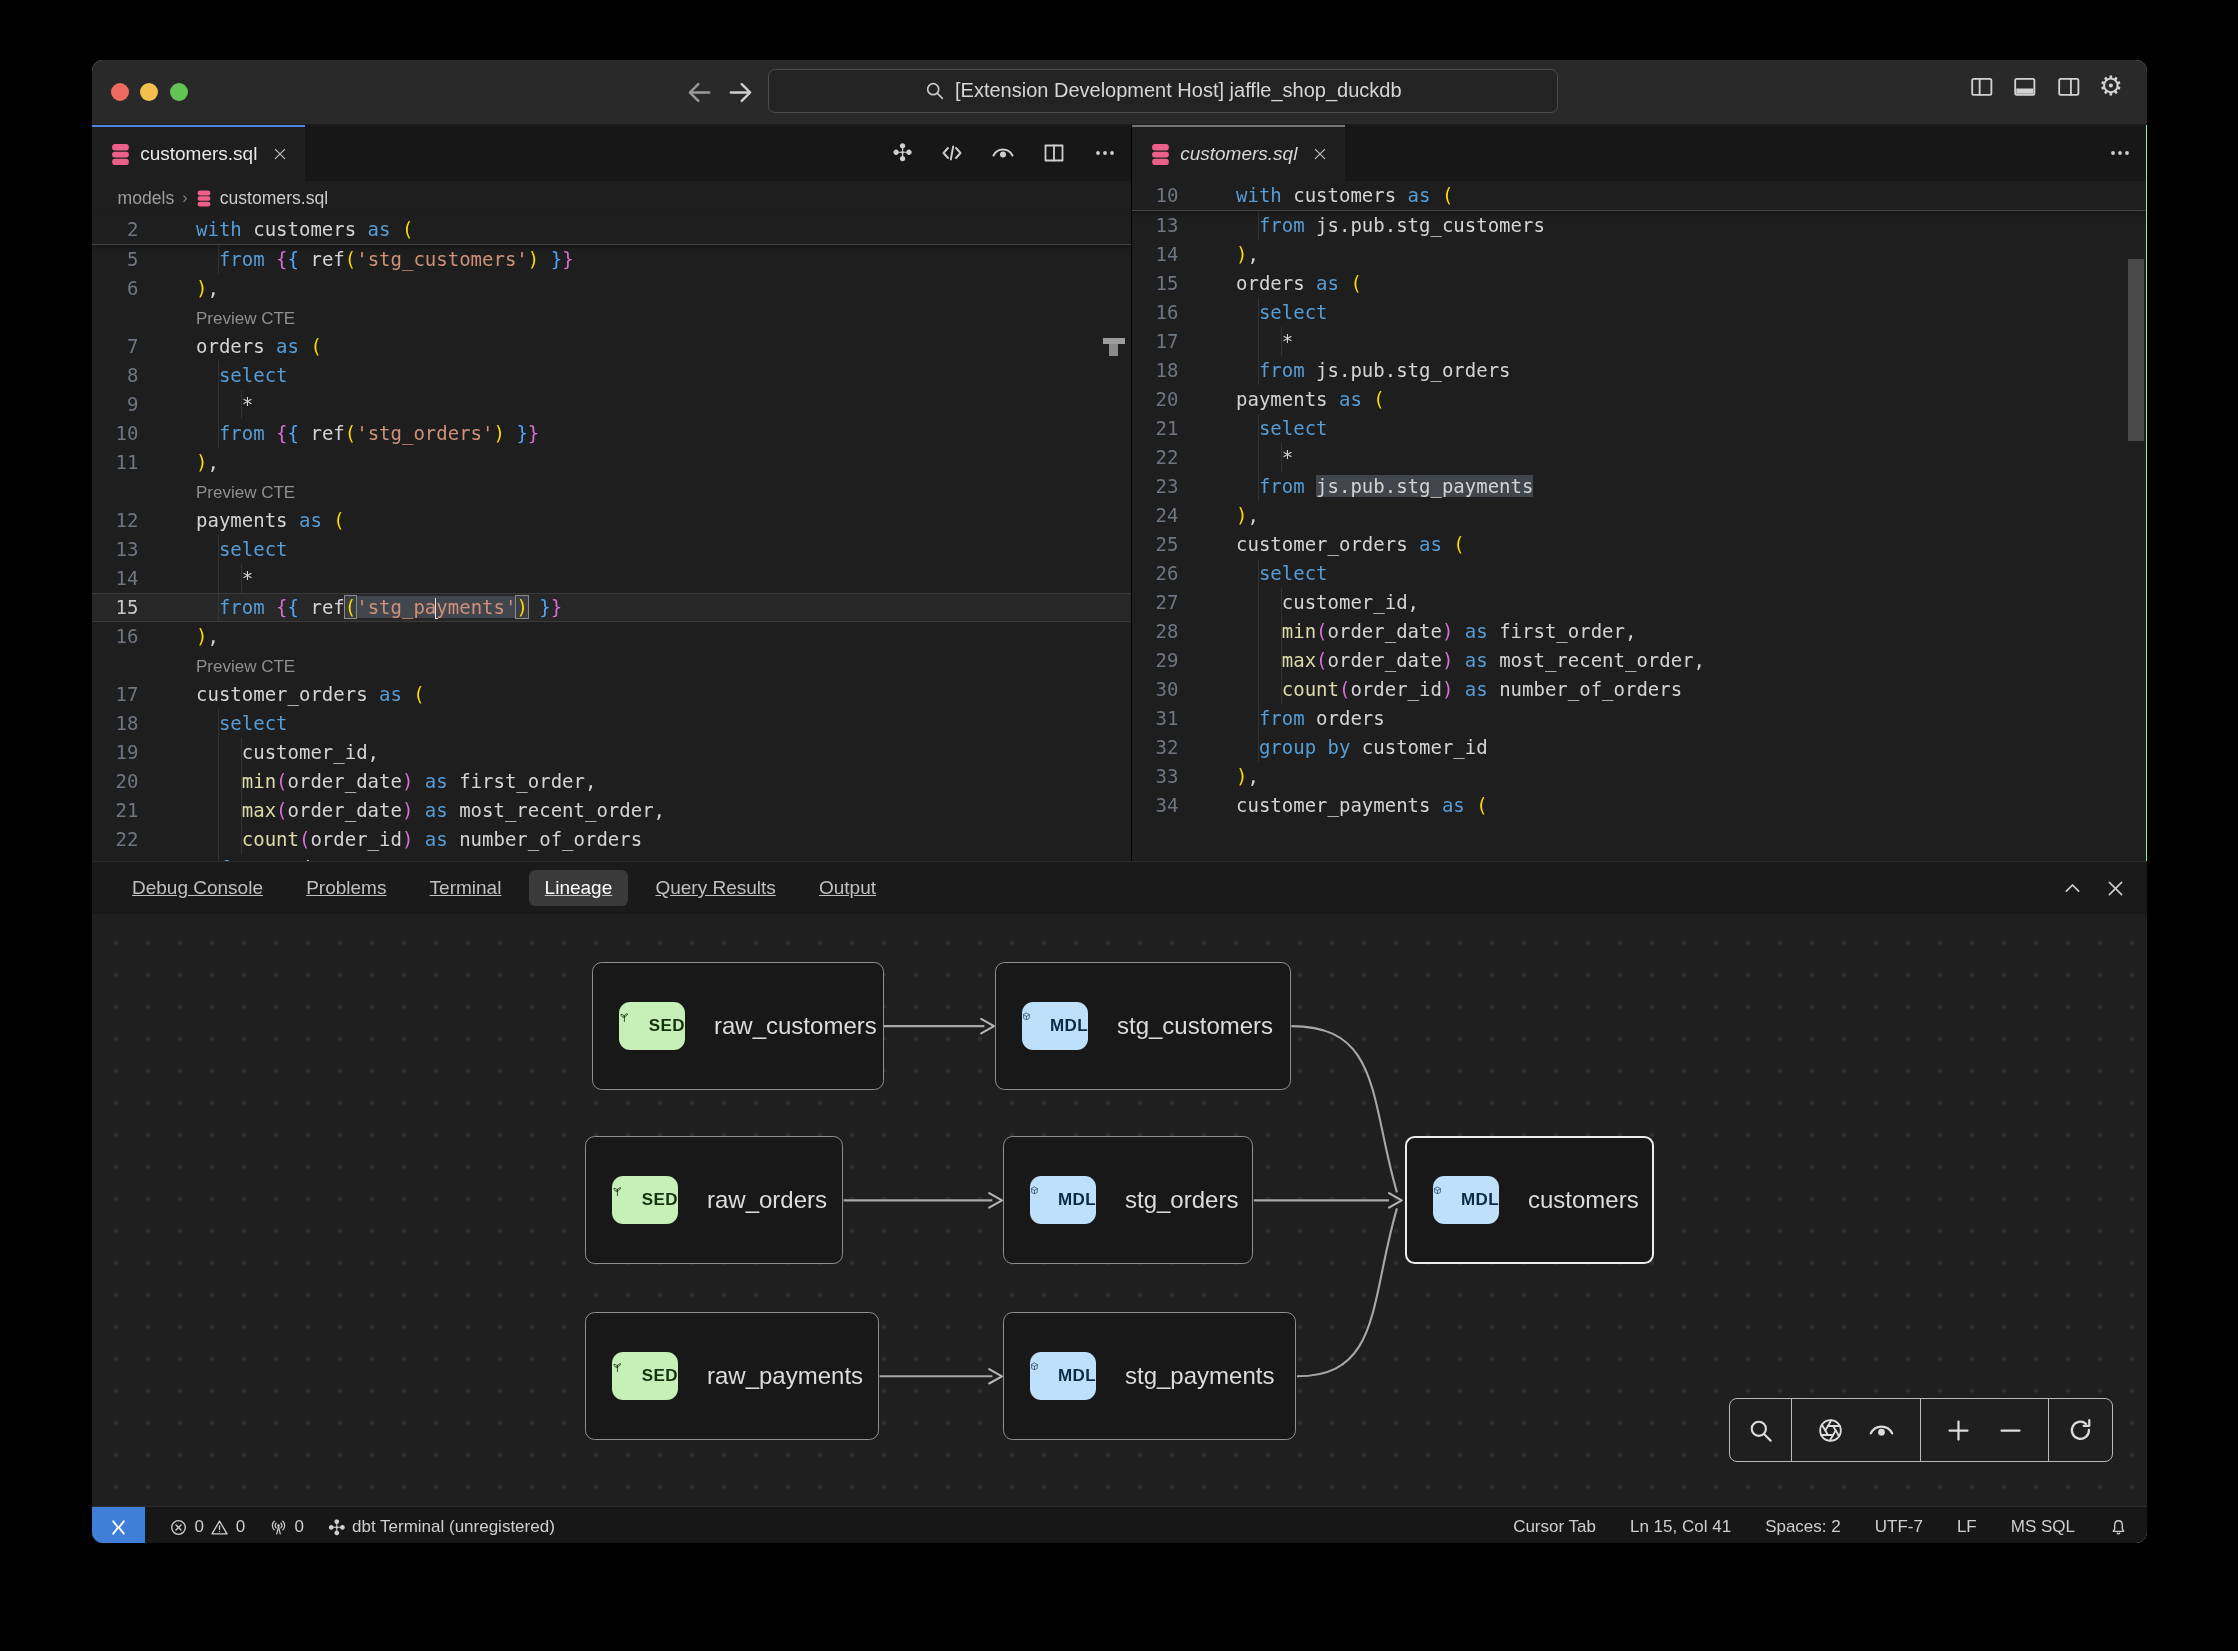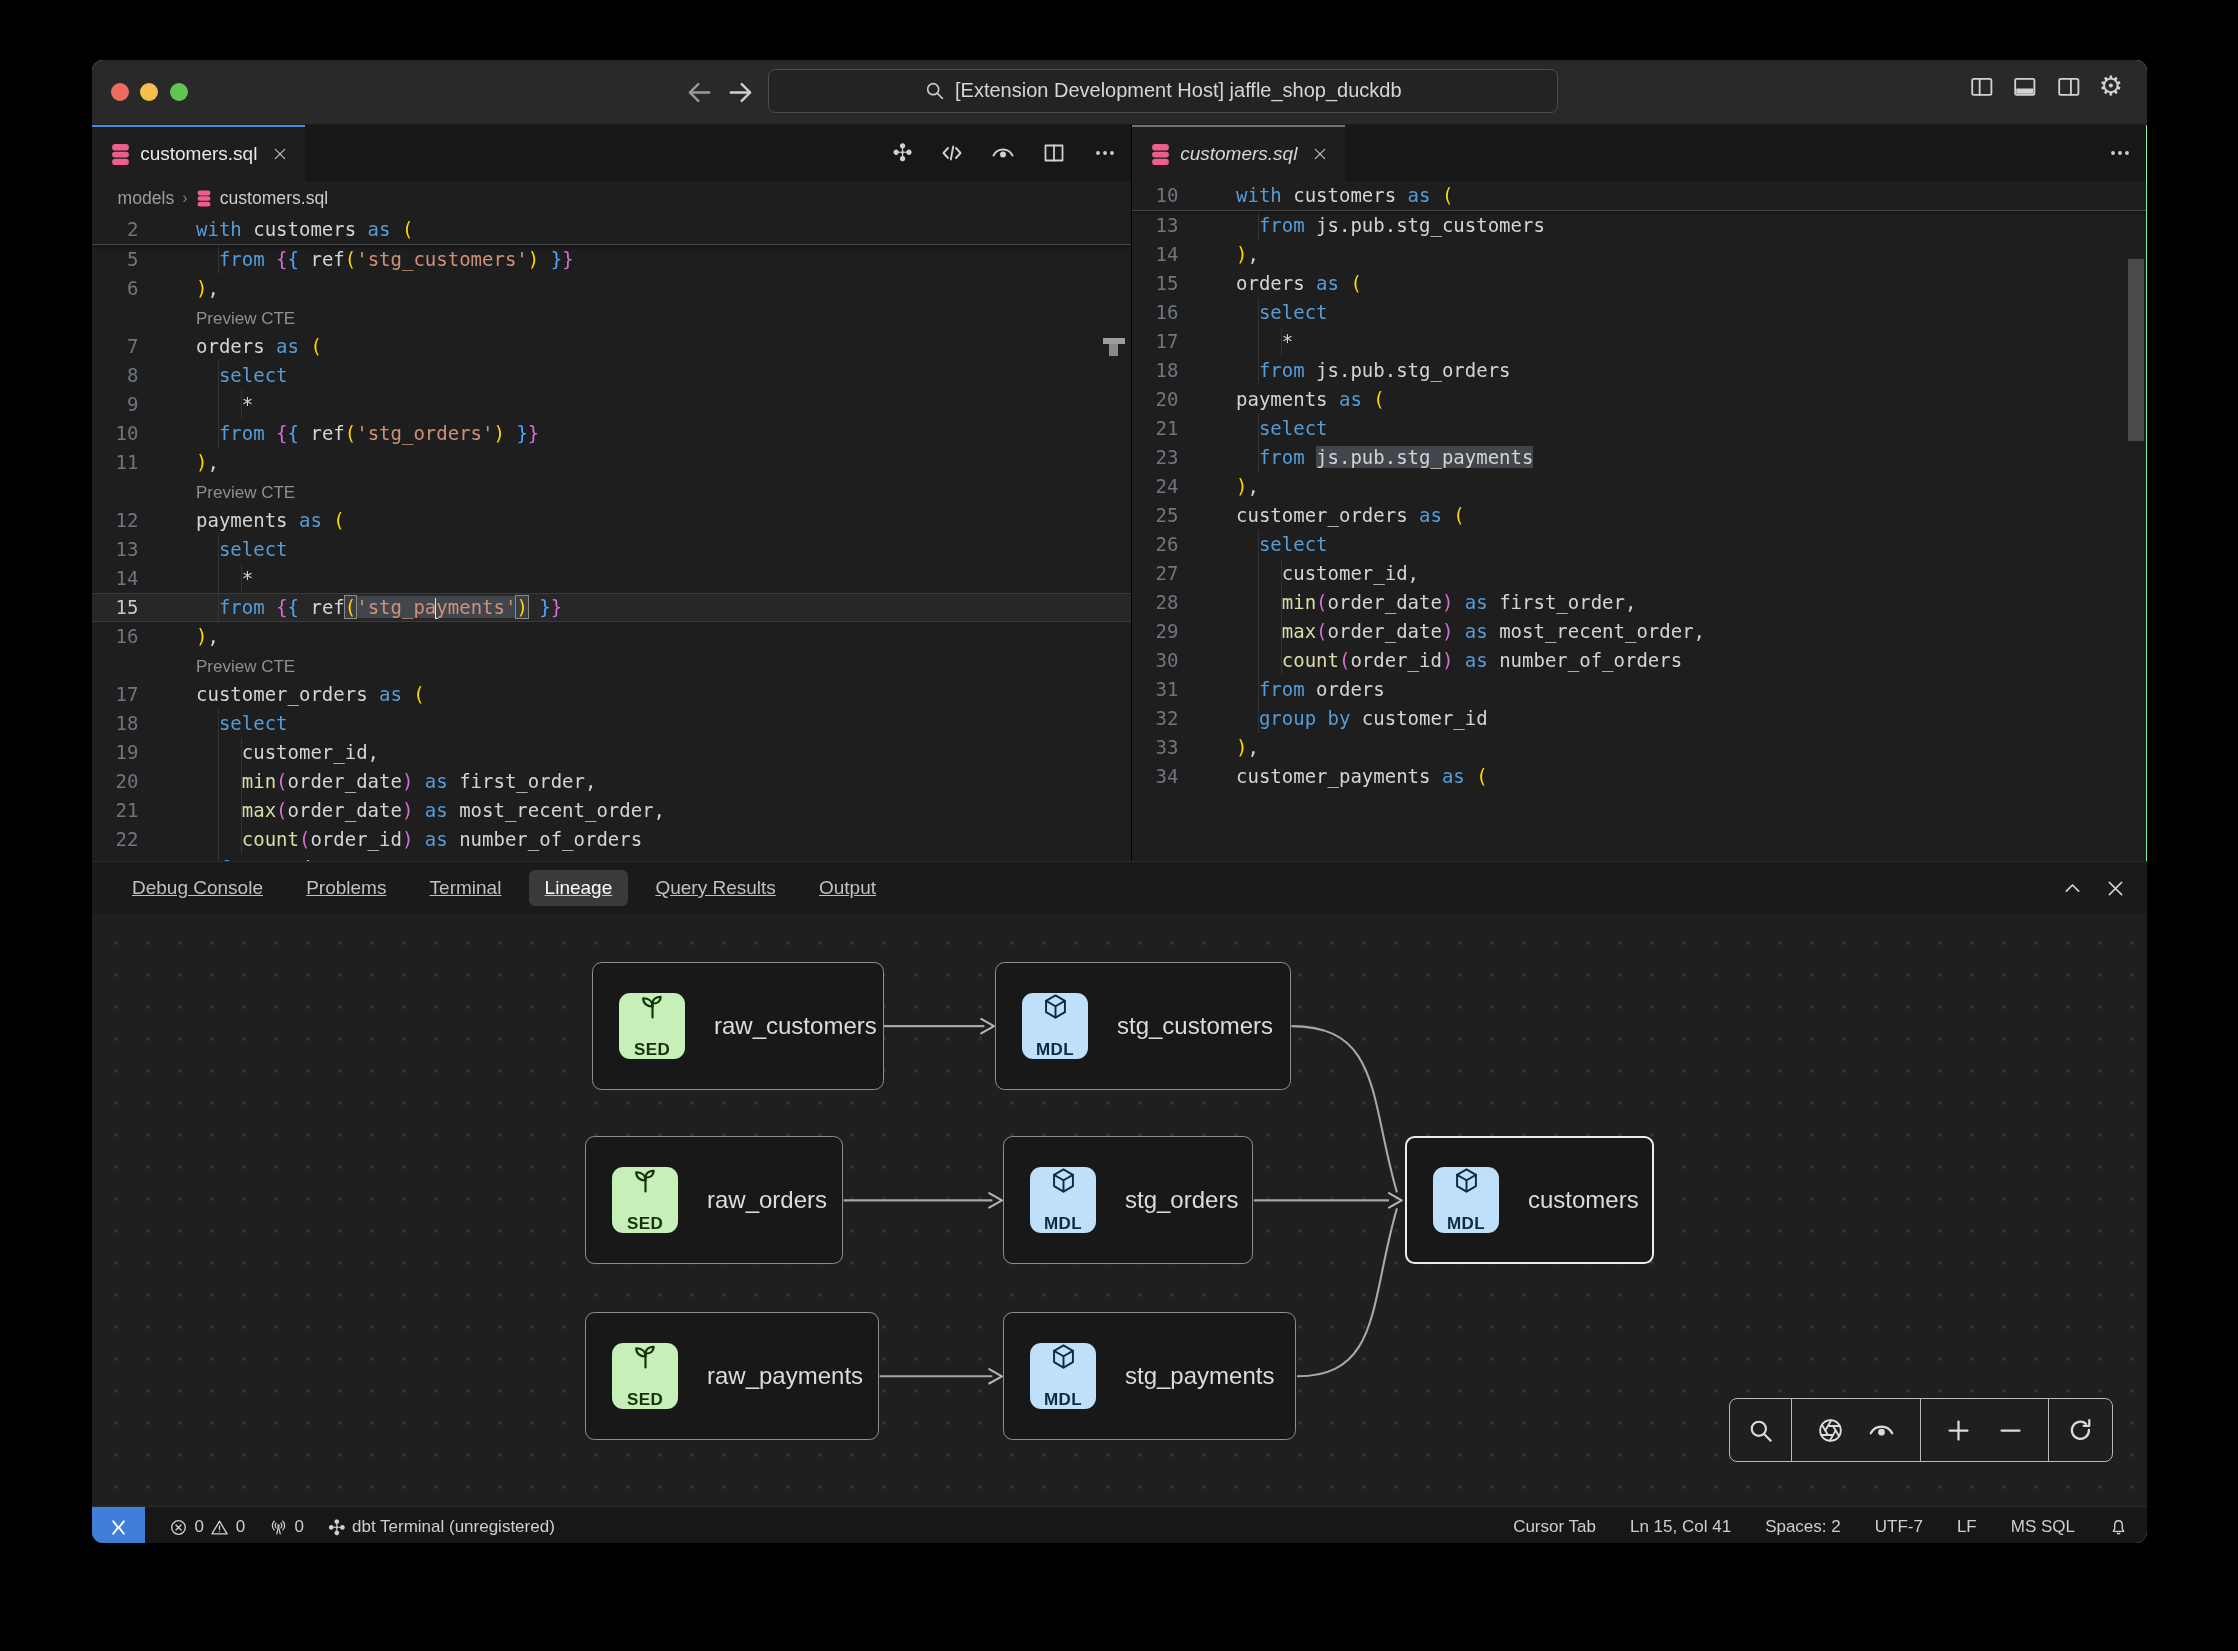--- a/index.html
+++ b/index.html
@@ -67,21 +67,21 @@
   .ptab.active{background:#3a3a3a;color:#fff}
   .panel-actions{position:absolute;right:21px;top:0;height:52px;display:flex;gap:22.4px;align-items:center;color:#cfcfcf}
   .panel-actions .ic{width:21px;height:21px}
   .canvas{position:relative;height:592px;background-color:#1f1f1f;
     background-image:radial-gradient(circle,#2f2f2f 1.8px,transparent 2.3px);
     background-size:32px 32px;background-position:8px 12.8px;overflow:hidden;}
   .edges{position:absolute;left:0;top:0;width:2055px;height:592px;}
   .node{position:absolute;background:#181818;border:1.2px solid #8f8f8f;border-radius:9.6px;
     display:flex;align-items:center;gap:29px;padding-left:26px;box-sizing:border-box;color:#dcdcdc;}
   .node.sel{border:2.8px solid #ececec;}
-  .badge{width:66px;height:66px;border-radius:11.2px;display:flex;flex-direction:column;align-items:center;
+  .badge{width:66px;height:48px;border-radius:11.2px;display:flex;flex-direction:row;align-items:center;
     justify-content:center;gap:19px;flex:0 0 auto;}
   .badge.seed{background:#c7f0b8;color:#15300d}
   .badge.model{background:#bfe0fb;color:#0c2a44}
   .badge .bic{width:29px;height:29px}
   .badge .blabel{font-size:17px;font-weight:600;letter-spacing:0.4px;}
   .nlabel{font-size:24px;}
   .ltoolbar{position:absolute;left:1637px;top:484px;height:64px;display:flex;background:#1f1f1f;
     border:1.2px solid #b9b9b9;border-radius:8px;box-sizing:border-box;overflow:hidden;}
   .lt-seg{display:flex;align-items:center;justify-content:space-evenly;border-right:1.2px solid #b9b9b9;}
   .lt-seg:last-child{border-right:none}
@@ -283,20 +283,21 @@
           </div>
         <div id="right-code">
             <div class="crow"><span class="ln">13</span><span class="codeseg"><span class="ig"></span><span class="k">from</span><span class="i"> js.pub.stg_customers</span></span></div>
             <div class="crow"><span class="ln">14</span><span class="codeseg"><span class="p1">)</span><span class="i">,</span></span></div>
             <div class="crow"><span class="ln">15</span><span class="codeseg"><span class="i">orders</span><span class="k"> as</span><span class="p1"> (</span></span></div>
             <div class="crow"><span class="ln">16</span><span class="codeseg"><span class="ig"></span><span class="k">select</span></span></div>
             <div class="crow"><span class="ln">17</span><span class="codeseg"><span class="ig"></span><span class="ig"></span><span class="i">*</span></span></div>
             <div class="crow"><span class="ln">18</span><span class="codeseg"><span class="ig"></span><span class="k">from</span><span class="i"> js.pub.stg_orders</span></span></div>
             <div class="crow"><span class="ln">20</span><span class="codeseg"><span class="i">payments</span><span class="k"> as</span><span class="p1"> (</span></span></div>
             <div class="crow"><span class="ln">21</span><span class="codeseg"><span class="ig"></span><span class="k">select</span></span></div>
+            <div class="crow"><span class="ln">22</span><span class="codeseg"><span class="ig"></span><span class="ig"></span><span class="i">*</span></span></div>
             <div class="crow"><span class="ln">23</span><span class="codeseg"><span class="ig"></span><span class="k">from</span><span class="i"> </span><span class="i hl">js.pub.stg_payments</span></span></div>
             <div class="crow"><span class="ln">24</span><span class="codeseg"><span class="p1">)</span><span class="i">,</span></span></div>
             <div class="crow"><span class="ln">25</span><span class="codeseg"><span class="i">customer_orders</span><span class="k"> as</span><span class="p1"> (</span></span></div>
             <div class="crow"><span class="ln">26</span><span class="codeseg"><span class="ig"></span><span class="k">select</span></span></div>
             <div class="crow"><span class="ln">27</span><span class="codeseg"><span class="ig"></span><span class="ig"></span><span class="i">customer_id,</span></span></div>
             <div class="crow"><span class="ln">28</span><span class="codeseg"><span class="ig"></span><span class="ig"></span><span class="f">min</span><span class="p2">(</span><span class="i">order_date</span><span class="p2">)</span><span class="k"> as</span><span class="i"> first_order,</span></span></div>
             <div class="crow"><span class="ln">29</span><span class="codeseg"><span class="ig"></span><span class="ig"></span><span class="f">max</span><span class="p2">(</span><span class="i">order_date</span><span class="p2">)</span><span class="k"> as</span><span class="i"> most_recent_order,</span></span></div>
             <div class="crow"><span class="ln">30</span><span class="codeseg"><span class="ig"></span><span class="ig"></span><span class="f">count</span><span class="p2">(</span><span class="i">order_id</span><span class="p2">)</span><span class="k"> as</span><span class="i"> number_of_orders</span></span></div>
             <div class="crow"><span class="ln">31</span><span class="codeseg"><span class="ig"></span><span class="k">from</span><span class="i"> orders</span></span></div>
             <div class="crow"><span class="ln">32</span><span class="codeseg"><span class="ig"></span><span class="k">group</span><span class="k"> by</span><span class="i"> customer_id</span></span></div>

